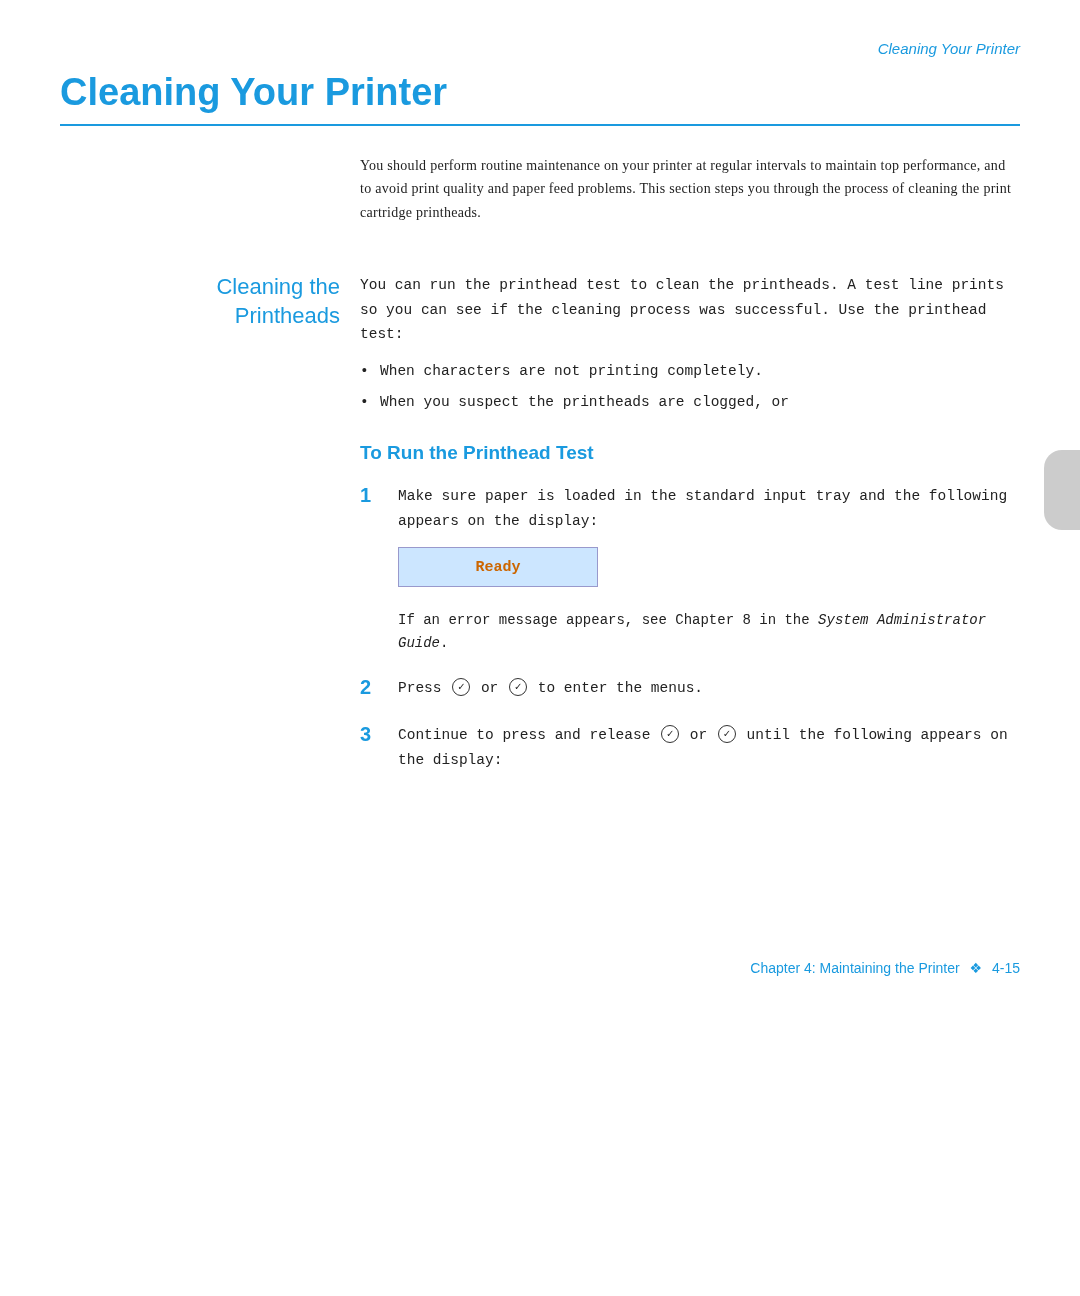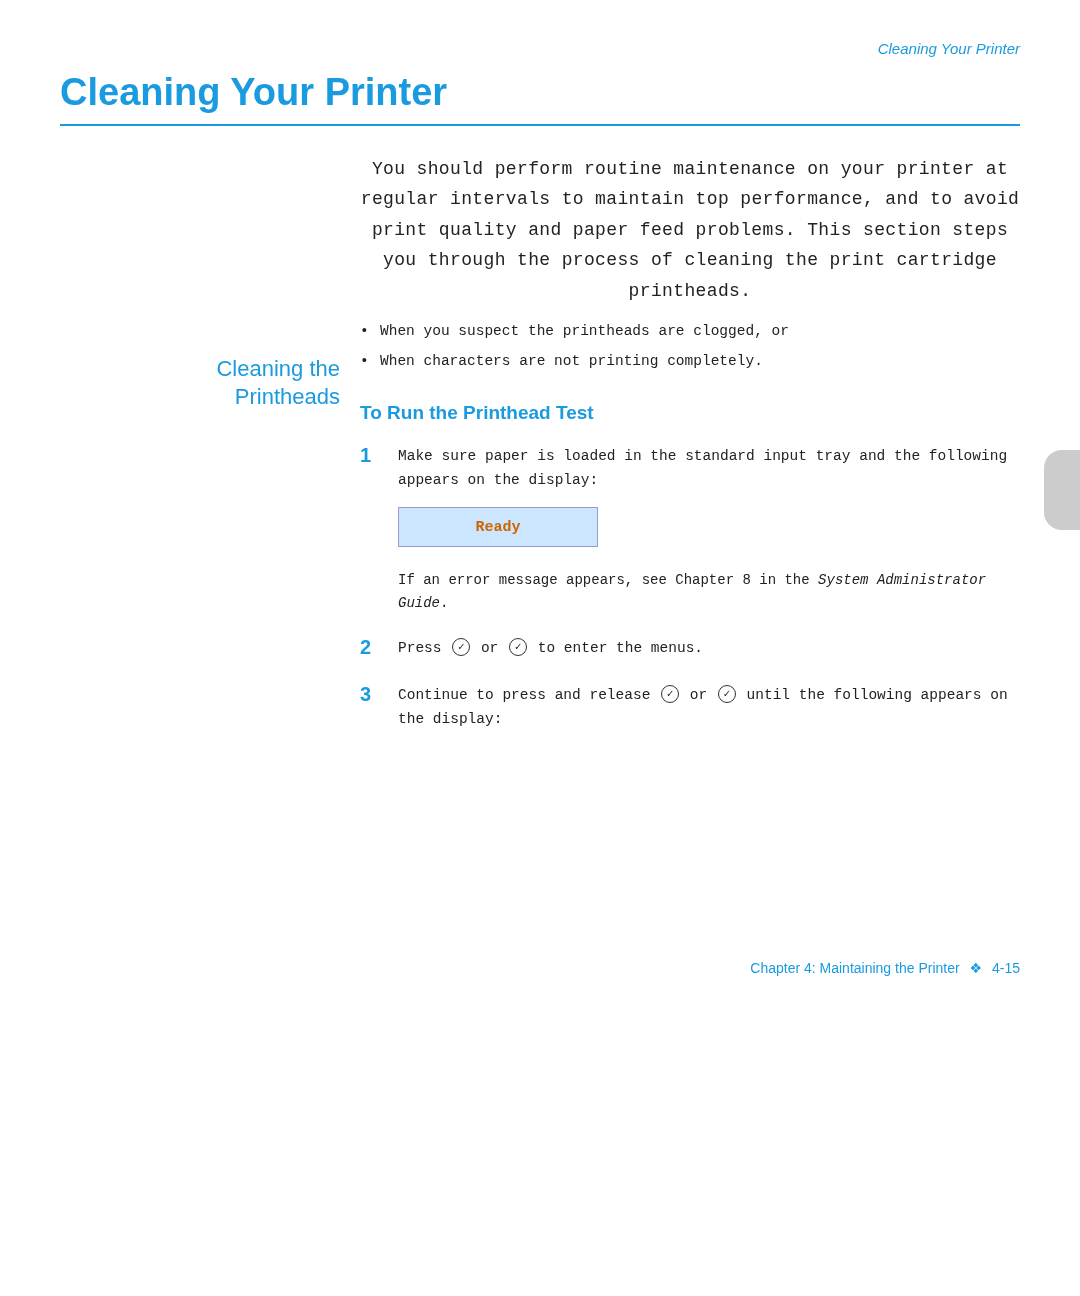--- a/index.html
+++ b/index.html
@@ -72,26 +72,25 @@
       flex-shrink: 0;
       padding-right: 20px;
     }
 
     .right-col {
       flex: 1;
     }
 
     
     .intro-text {
-      font-size: 18px;
+      font-size: 14px;
       line-height: 1.7;
       color: #222;
-      font-family: Liberation Mono, monospace;
+      font-family: Liberation Serif, serif;
       letter-spacing: 0.02em;
-      text-align: center;
     }
 
     
     .section-heading {
       color: #1a9adf;
       font-weight: normal;
       font-size: 22px;
       font-family: Arial, sans-serif;
       text-align: right;
       line-height: 1.3;
@@ -269,23 +268,24 @@
     </div>
 
     <div class="two-col">
       <div class="left-col">
         <div class="section-heading">
           <div>Cleaning the</div>
           <div>Printheads</div>
         </div>
       </div>
       <div class="right-col">
+        <p class="section-text">You can run the printhead test to clean the printheads. A test line prints so you can see if the cleaning process was successful. Use the printhead test:</p>
         <ul class="bullet-list">
+          <li>When characters are not printing completely.</li>
           <li>When you suspect the printheads are clogged, or</li>
-          <li>When characters are not printing completely.</li>
         </ul>
 
         <div class="subsection-heading">To Run the Printhead Test</div>
 
         <div class="steps-container">
 
           <div class="step">
             <div class="step-number">1</div>
             <div class="step-content">
               <p class="step-text">Make sure paper is loaded in the standard input tray and the following appears on the display:</p>

